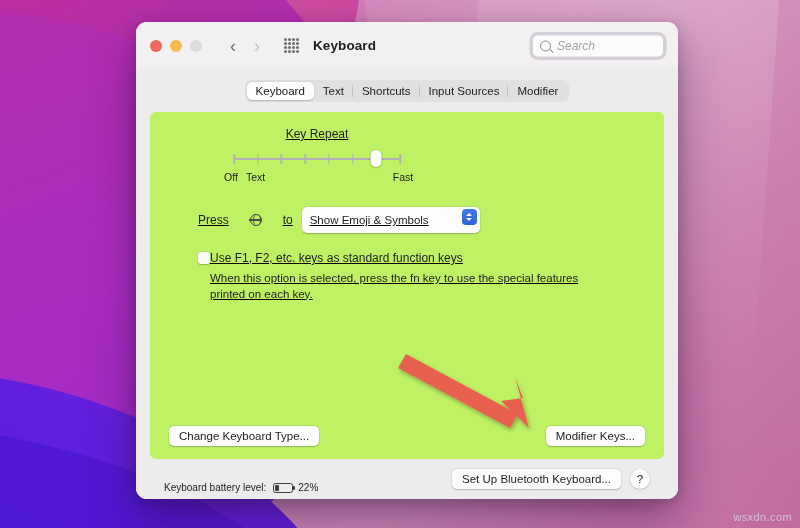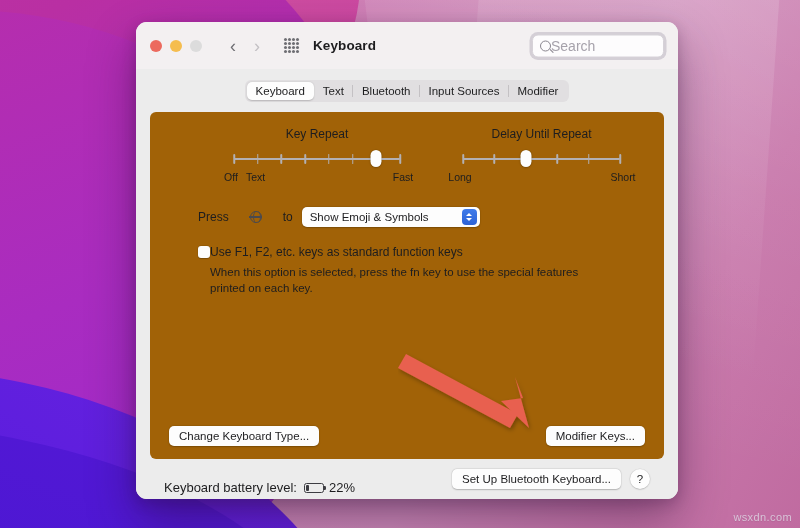--- a/index.html
+++ b/index.html
@@ -164,21 +164,21 @@
   }
   .search-glass::after {
     content: "";
     position: absolute;
     right: -4px; bottom: -2px;
     width: 5px; height: 1.4px;
     background: #8a868f;
     transform: rotate(45deg);
     border-radius: 1px;
   }
-  .search-ph { font-size: 14px; color: #a6a2ab; }
+  .search-ph { margin-left: 6px; font-size: 12px; color: #a6a2ab; font-style: italic; }
 
   
   .win-body {
     flex: 1;
     background: #ececec;
     display: flex;
     flex-direction: column;
     padding: 11px 14px 0 14px;
   }
 
@@ -210,25 +210,26 @@
     position: absolute;
     left: -1px; top: 3px;
     width: 1px; height: 12px;
     background: #c4c1c4;
   }
 
   
   .panel {
     margin-top: 10px;
     flex: 1;
-    background: #a16207;
+    background: #bef264;
     border-radius: 6px;
     position: relative;
     padding: 15px 19px 0 19px;
     overflow: hidden;
+    text-decoration: underline;
   }
 
   
   .sliders {
     display: flex;
     justify-content: space-between;
     padding: 0 22px 0 62px;
   }
   .slider-group { width: 172px; text-align: center; }
   .slider-group.delay { width: 163px; }
@@ -305,21 +306,21 @@
     content: "";
     position: absolute;
     left: -1.3px; right: -1.3px; top: 50%;
     height: 1.3px;
     background: #4a4a4f;
     margin-top: -.65px;
   }
 
   .popup {
     margin-left: 9px;
-    width: 178px; height: 20px;
+    width: 178px; height: 26px;
     background: #fdfdfd;
     border-radius: 5px;
     box-shadow: 0 .5px 1.5px rgba(0,0,0,.22), 0 0 0 .5px rgba(0,0,0,.06);
     display: flex;
     align-items: center;
     padding-left: 8px;
     position: relative;
     font-size: 11.5px;
     color: #1d1d1f;
   }
@@ -391,21 +392,21 @@
 
   
   .footer {
     flex: 0 0 40px;
     height: 40px;
     display: flex;
     align-items: center;
     padding: 0 14px;
     background: #ececec;
   }
-  .battery-row { display: flex; align-items: center; font-size: 13px; color: #1d1d1f; margin-top: 17px; }
+  .battery-row { display: flex; align-items: center; font-size: 10px; color: #1d1d1f; margin-top: 17px; }
   .battery-icon {
     margin: 0 5px 0 7px;
     width: 20px; height: 10px;
     border: 1.2px solid #3d3d42;
     border-radius: 2.5px;
     position: relative;
     display: flex;
     align-items: center;
     padding: 1px;
   }
@@ -492,21 +493,21 @@
         <span class="search-ph">Search</span>
       </div>
     </div>
 
     <div class="win-body">
 
       <div class="tabbar">
         <div class="tabs">
           <div class="tab selected">Keyboard</div>
           <div class="tab">Text</div>
-          <div class="tab sep">Bluetooth</div>
+          <div class="tab sep">Shortcuts</div>
           <div class="tab sep">Input Sources</div>
           <div class="tab sep">Modifier</div>
         </div>
       </div>
 
       <div class="panel">
 
         <div class="sliders">
 
           <div class="slider-group">
@@ -523,37 +524,20 @@
                 <span class="tick" style="left: 100%;"></span>
                 <span class="thumb" style="left: 85.7143%;"></span>
               </div>
             <div class="slider-labels" id="kr-labels">
                 <span style="left: 0%;">Off</span>
                 <span style="left: 14.2857%;">Text</span>
                 <span style="left: 100%;">Fast</span>
               </div>
           </div>
 
-          <div class="slider-group delay">
-            <div class="slider-title">Delay Until Repeat</div>
-            <div class="track" id="dr-track">
-              <div class="line"></div>
-            <span class="tick" style="left: 0%;"></span>
-                <span class="tick" style="left: 20%;"></span>
-                <span class="tick" style="left: 40%;"></span>
-                <span class="tick" style="left: 60%;"></span>
-                <span class="tick" style="left: 80%;"></span>
-                <span class="tick" style="left: 100%;"></span>
-                <span class="thumb" style="left: 40%;"></span>
-              </div>
-            <div class="slider-labels" id="dr-labels">
-                <span style="left: 0%;">Long</span>
-                <span style="left: 100%;">Short</span>
-              </div>
-          </div>
 
         </div>
 
         <div class="press-row">
           <div class="press-label">
             <span>Press</span>
             <span class="globe"></span>
             <span>to</span>
           </div>
           <div class="popup">

